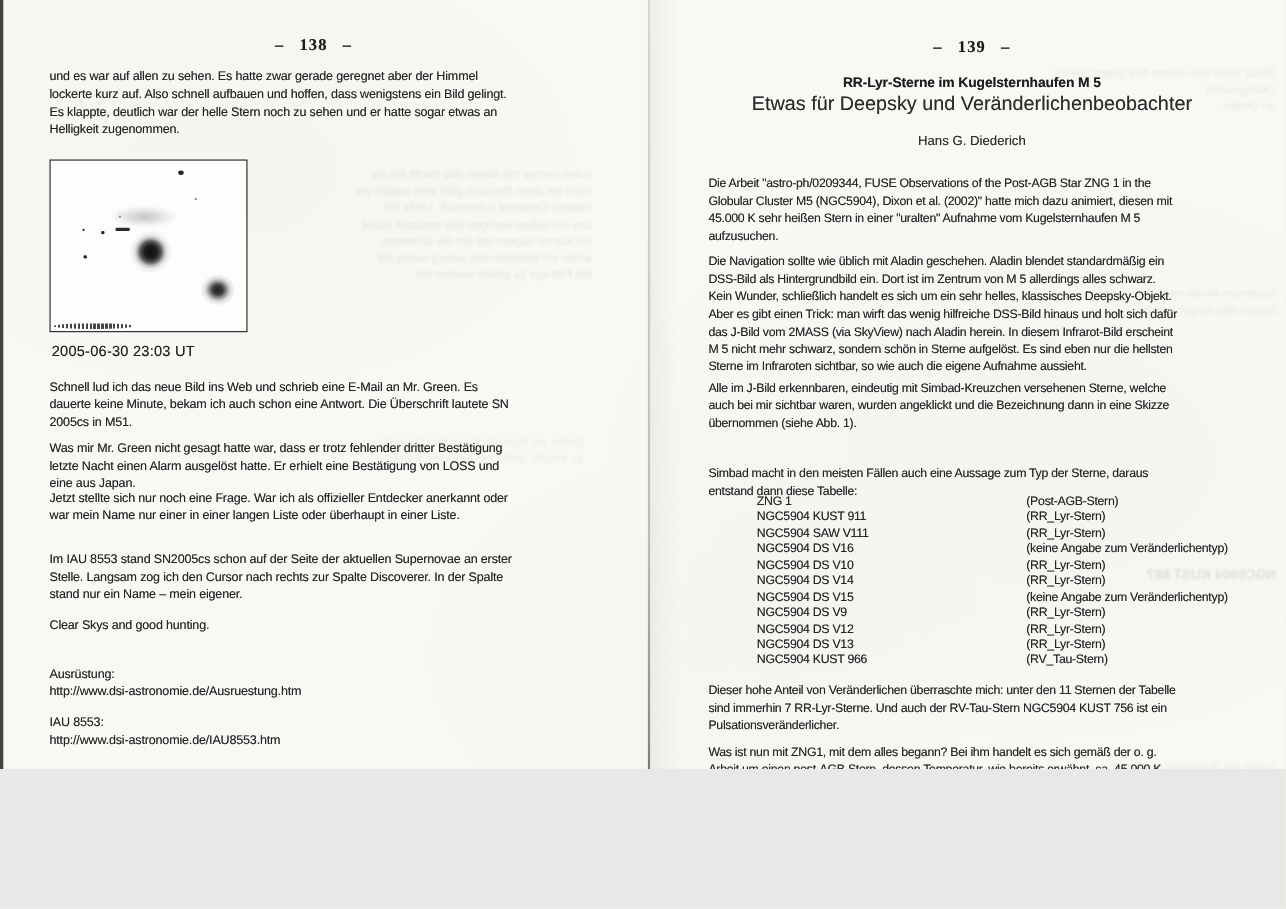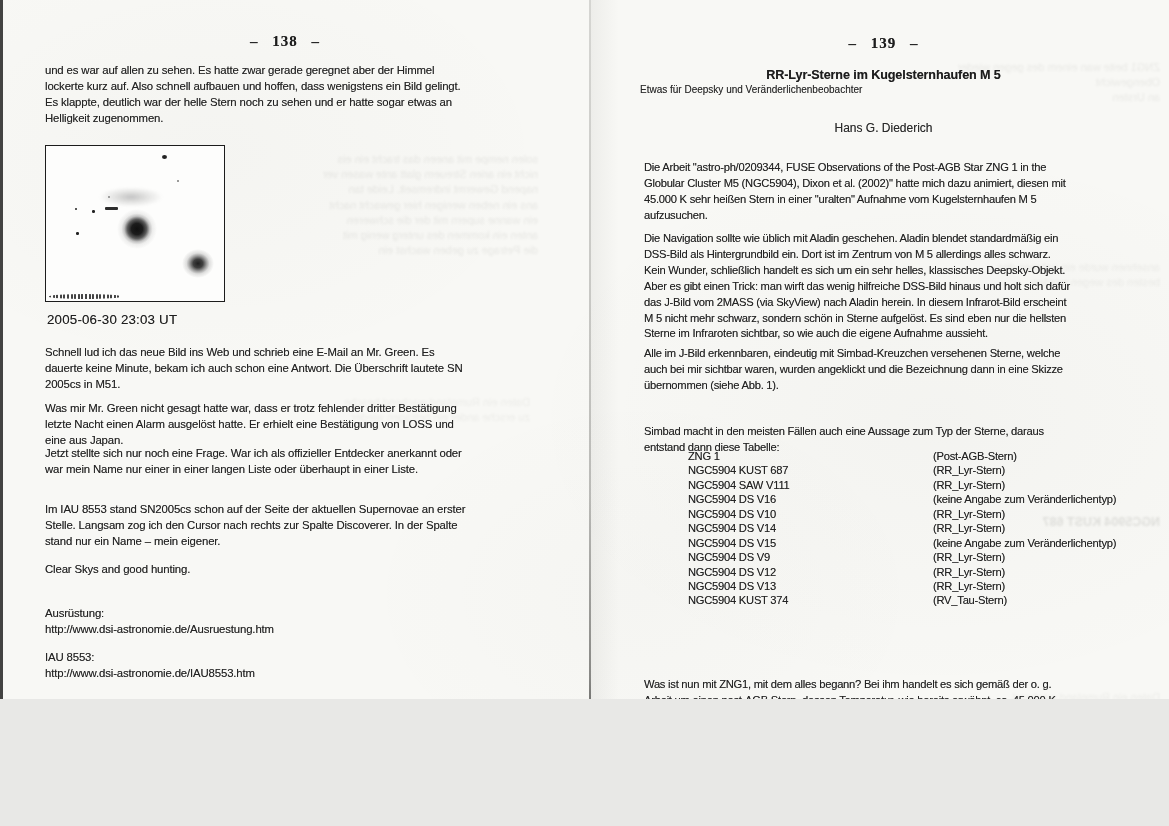--- a/index.html
+++ b/index.html
@@ -24,21 +24,21 @@
     font-family:"Liberation Serif","DejaVu Serif",serif;
     font-weight:700;font-size:15px;letter-spacing:1px;word-spacing:9px;
     color:#1d1d1d;text-align:center;width:480px;
     text-shadow:0 0 0.4px rgba(40,40,40,0.6);
   }
   .article-title{
     font-weight:700;font-size:12.6px;text-align:center;width:487px;color:#1d1d1d;
     letter-spacing:-0.1px;text-shadow:0 0 0.4px rgba(40,40,40,0.6);
   }
   .article-subtitle{
-    font-size:10px;width:487px;color:#2a2a2a;
+    font-size:18px;text-align:center;width:487px;color:#2a2a2a;
     text-shadow:0 0 0.4px rgba(50,50,50,0.5);
   }
   .article-author{
     font-size:12px;text-align:center;width:487px;color:#2a2a2a;
     text-shadow:0 0 0.4px rgba(50,50,50,0.5);
   }
   .photo-caption{font-size:13.3px;letter-spacing:0.2px;color:#1f1f1f;
     text-shadow:0 0 0.4px rgba(40,40,40,0.55);}
   
   .photo{
@@ -187,21 +187,21 @@
   <div class="abs body-text right-col" style="left:644px;top:424px;">Simbad macht in den meisten Fällen auch eine Aussage zum Typ der Sterne, daraus
 entstand dann diese Tabelle:</div>
 
   <div class="abs star-table">
 
   <div class="star-row">
       <span class="star-name">ZNG 1</span>
       <span class="star-type">(Post-AGB-Stern)</span>
     </div>
       <div class="star-row">
-      <span class="star-name">NGC5904 KUST 687</span>
+      <span class="star-name">NGC5904 KUST 911</span>
       <span class="star-type">(RR_Lyr-Stern)</span>
     </div>
       <div class="star-row">
       <span class="star-name">NGC5904 SAW V111</span>
       <span class="star-type">(RR_Lyr-Stern)</span>
     </div>
       <div class="star-row">
       <span class="star-name">NGC5904 DS V16</span>
       <span class="star-type">(keine Angabe zum Veränderlichentyp)</span>
     </div>
@@ -223,24 +223,27 @@
     </div>
       <div class="star-row">
       <span class="star-name">NGC5904 DS V12</span>
       <span class="star-type">(RR_Lyr-Stern)</span>
     </div>
       <div class="star-row">
       <span class="star-name">NGC5904 DS V13</span>
       <span class="star-type">(RR_Lyr-Stern)</span>
     </div>
       <div class="star-row">
-      <span class="star-name">NGC5904 KUST 374</span>
+      <span class="star-name">NGC5904 KUST 966</span>
       <span class="star-type">(RV_Tau-Stern)</span>
     </div>
     </div>
 
+  <div class="abs body-text right-col" style="left:644px;top:621px;">Dieser hohe Anteil von Veränderlichen überraschte mich: unter den 11 Sternen der Tabelle
+sind immerhin 7 RR-Lyr-Sterne. Und auch der RV-Tau-Stern NGC5904 KUST 756 ist ein
+Pulsationsveränderlicher.</div>
   <div class="abs body-text right-col" style="left:644px;top:677px;">Was ist nun mit ZNG1, mit dem alles begann? Bei ihm handelt es sich gemäß der o. g.
 Arbeit um einen post-AGB Stern, dessen Temperatur, wie bereits erwähnt, ca. 45.000 K
 beträgt. Sein Gehalt von C und N an der Oberfläche ist 10 Mal so hoch wie bei der Sonne,
 ihn verlässt ein Sternwind der eine Endgeschwindigkeit von 1.000 km/s aufweist ... und es
 gibt deutliche Hinweise dafür, dass er von einer sich ausdehnenden Hülle umgeben ist.</div>
 
 </div>
 
 </body></html>

